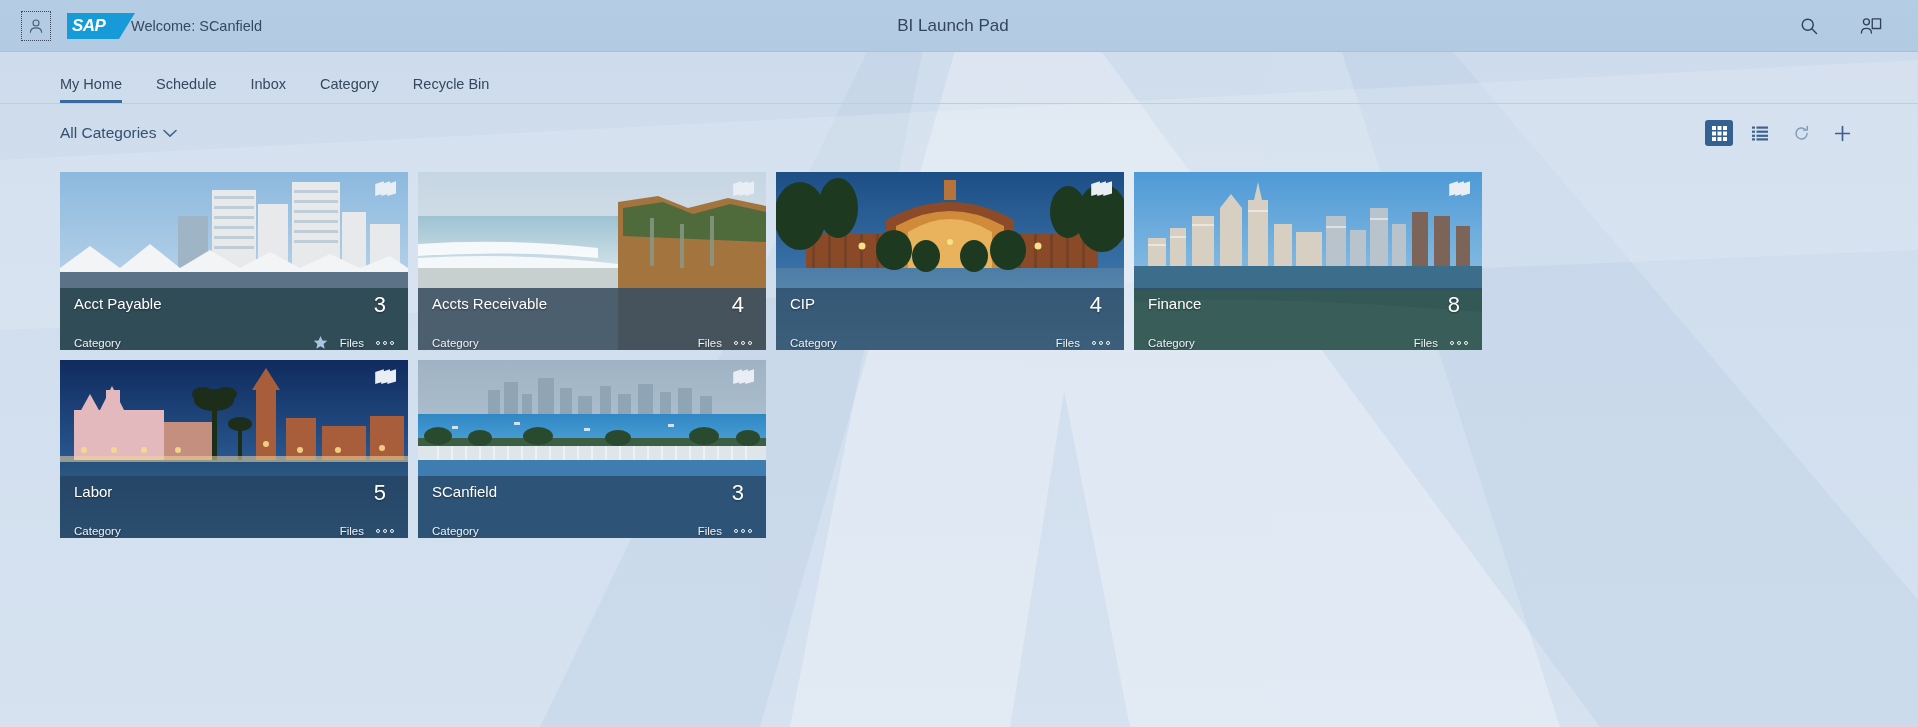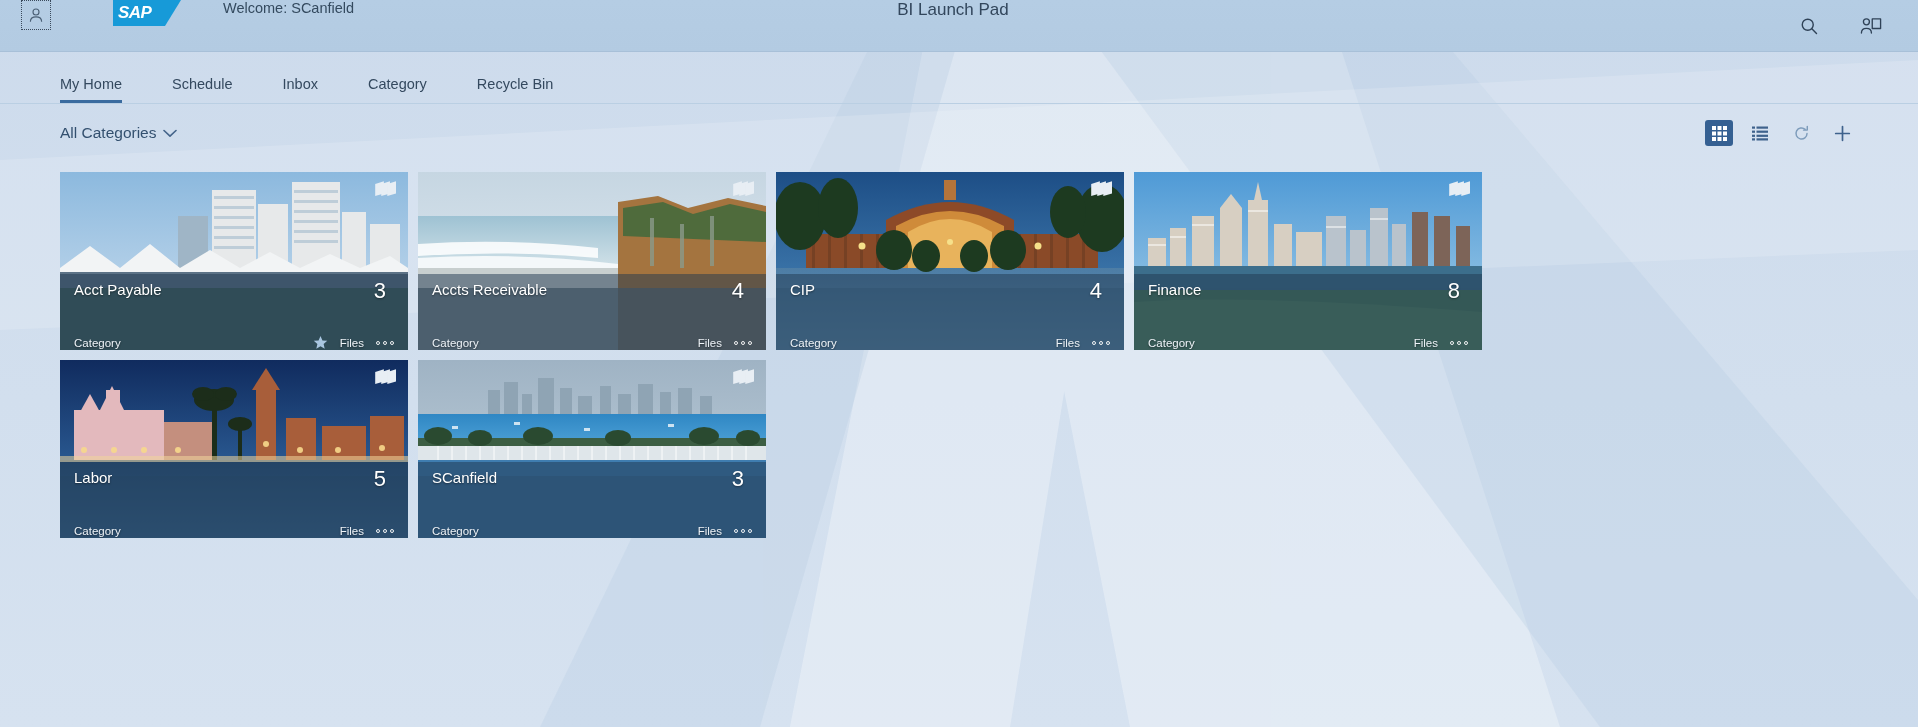--- a/index.html
+++ b/index.html
@@ -25,22 +25,22 @@
   }
 
   
   #header {
     position: relative;
     z-index: 5;
     height: 52px;
     width: 100%;
     background: linear-gradient(180deg, #b5cde4 0%, #b3cbe2 100%);
     display: flex;
+    align-items: center;
     border-bottom: 1px solid #a8c0d8;
-    gap: 46px;
   }
 
   #avatar-box {
     margin-left: 21px;
     width: 30px;
     height: 30px;
     border: 1px dotted #3a4a5c;
     display: flex;
     align-items: center;
     justify-content: center;
@@ -109,21 +109,21 @@
   
   #navbar {
     position: relative;
     z-index: 5;
     height: 52px;
     padding: 0 30px;
     display: flex;
     align-items: flex-end;
     border-bottom: 1px solid #bacfe3;
   }
-  #tabs { display: flex; align-items: flex-end; gap: 16px; justify-content: space-between; }
+  #tabs { display: flex; align-items: flex-end; gap: 0; justify-content: space-between; }
   .tab {
     font-size: 14.5px;
     color: #34495f;
     padding: 0 17px 11px 17px;
     cursor: pointer;
     position: relative;
     white-space: nowrap;
   }
   .tab:first-child { padding-left: 0; margin-left: 30px; }
   .tab.active::after {
@@ -191,21 +191,21 @@
   .tile-photo {
     position: absolute;
     inset: 0;
     overflow: hidden;
   }
   .tile-photo svg { width: 100%; height: 100%; display: block; }
 
   .tile-overlay {
     position: absolute;
     left: 0; right: 0; bottom: 0;
-    height: 76px;
+    height: 62px;
     background: rgba(32,56,80,0.50);
     padding: 7px 14px 0 14px;
     display: flex;
     flex-direction: column;
     justify-content: space-between;
   }
   .tile-row-top {
     display: flex;
     align-items: flex-start;
     justify-content: space-between;

